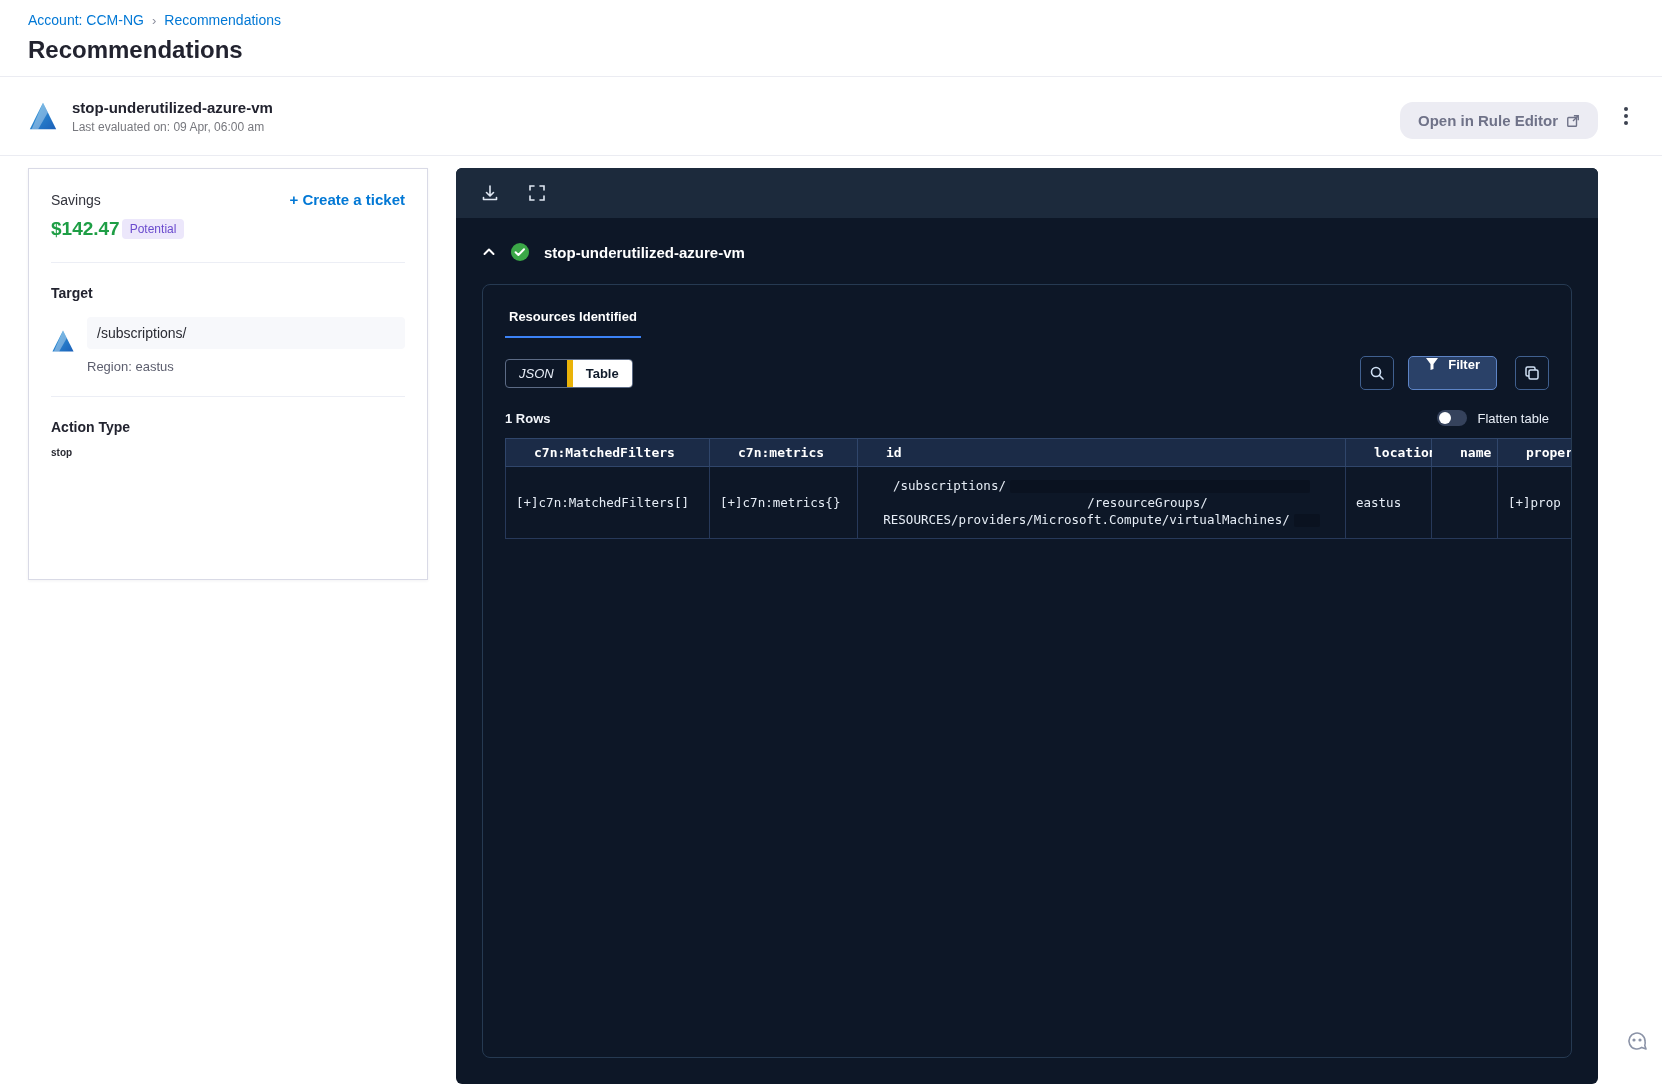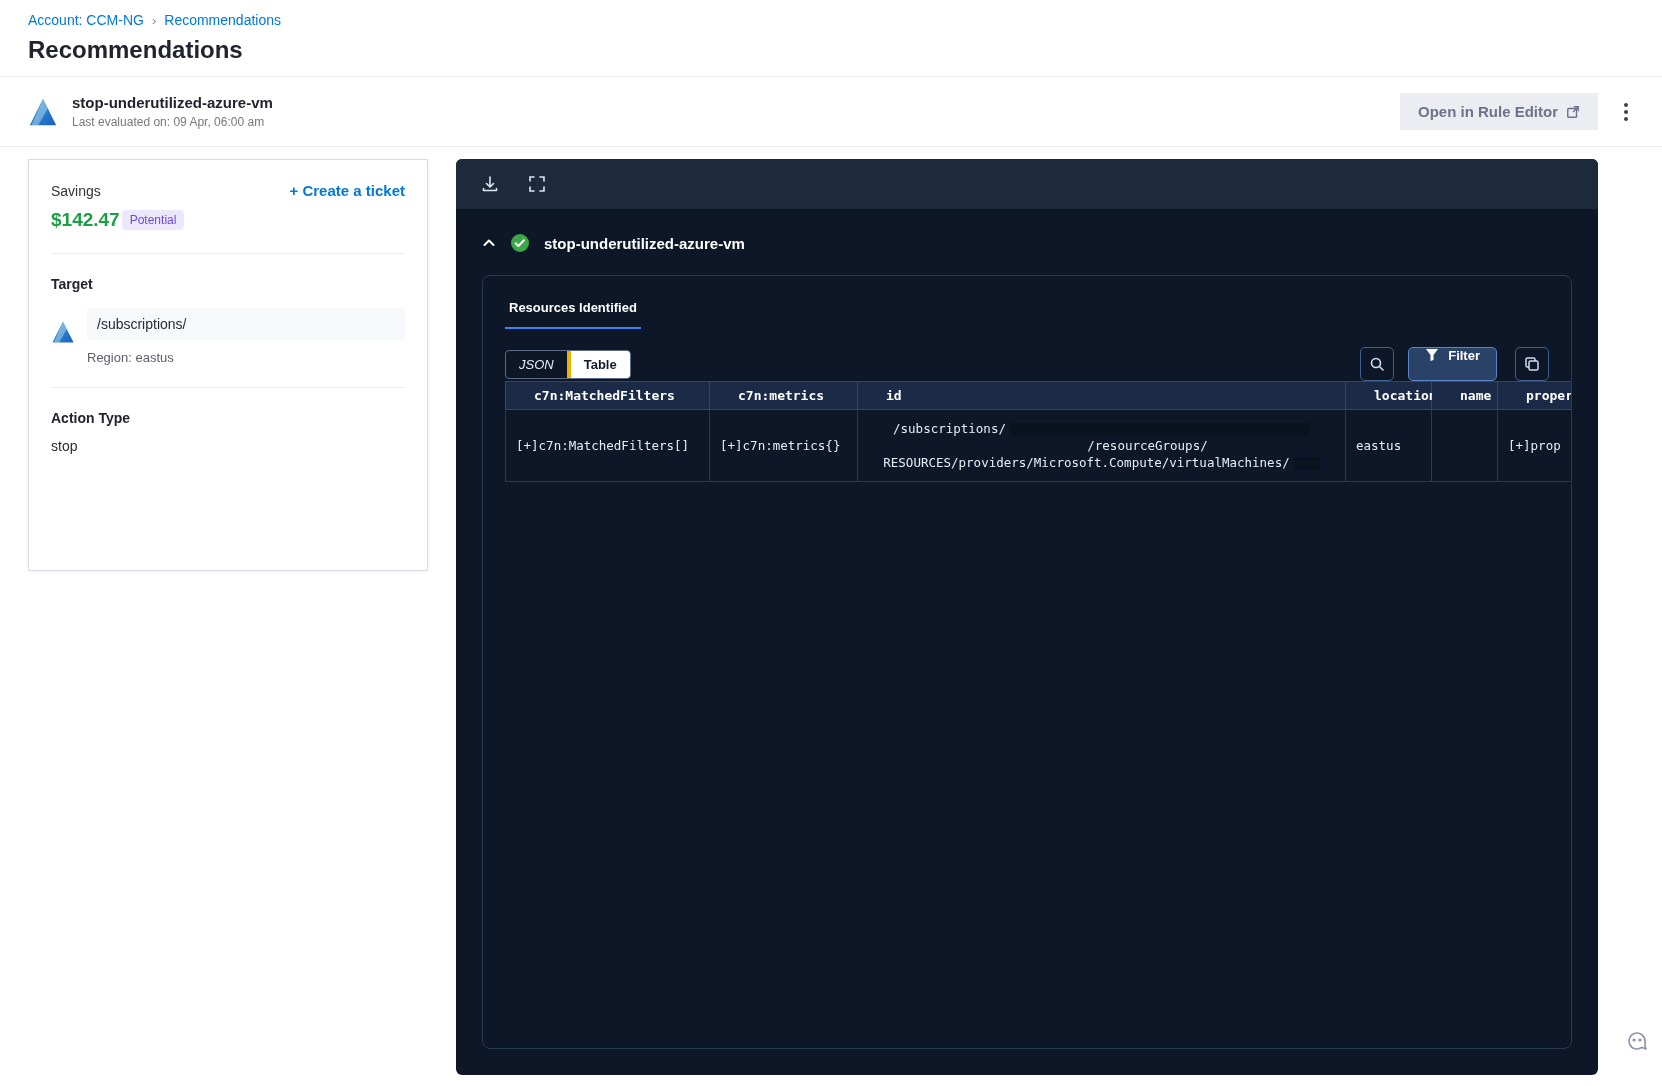--- a/index.html
+++ b/index.html
@@ -16,23 +16,23 @@
   .breadcrumb .sep { color:#8a8d9c; font-size:13px; }
   .page-title { font-size:24px; font-weight:700; margin-top:8px; color:#22232f; }
 
   
   .rec-header { display:flex; align-items:center; padding:16px 28px; border-bottom:1px solid #ebecf2; }
   .rec-header .azure-icon { width:30px; height:30px; margin-right:14px; flex:0 0 auto; }
   .rec-title { font-size:15px; font-weight:700; color:#22232f; }
   .rec-subtitle { font-size:12px; color:#77787e; margin-top:4px; }
   .rec-header-right { margin-left:auto; display:flex; align-items:center; gap:20px; }
   .rule-editor-btn {
-    background:#ececf3; border:none; border-radius:0; padding:10px 18px;
+    background:#ececf3; border:none; border-radius:13px; padding:10px 18px;
     font-family:"Liberation Sans", sans-serif;
-    font-size:15px; font-weight:700; color:#6f7288; display:flex; align-items:center; gap:8px; cursor:pointer;
+    font-size:15px; font-weight:700; color:#6f7288; display:flex; align-items:center; gap:8px; cursor:pointer;margin-top:9px;
   }
   .kebab { display:flex; flex-direction:column; gap:3px; padding:6px; cursor:pointer; }
   .kebab i { width:4px; height:4px; border-radius:50%; background:#3c4250; }
 
   
   .content { display:flex; align-items:flex-start; gap:28px; padding:12px 64px 0 28px; }
 
   
   .summary-card {
     width:400px; flex:0 0 auto; min-height:412px;
@@ -47,21 +47,21 @@
   .badge-potential {
     background:#ece7fb; color:#6b4bce; font-size:12px; padding:3px 8px; border-radius:4px;
   }
   .card-divider { border:none; border-top:1px solid #eceef5; margin:22px 0; }
   .section-label { font-size:14px; font-weight:700; color:#22232f; }
   .target-row { display:flex; gap:12px; margin-top:16px; align-items:flex-start; }
   .target-row .azure-icon { width:24px; height:24px; margin-top:12px; flex:0 0 auto; }
   .target-texts { flex:1; }
   .target-path { font-size:14px; color:#2a2b33; background:#f7f8fb; border-radius:4px; padding:8px 10px; }
   .target-region { font-size:13px; color:#5c5e6e; margin-top:10px; }
-  .action-value { font-size:14px; color:#2a2b33; margin-top:12px; }
+  .action-value { font-size:10px; color:#2a2b33; margin-top:12px;font-weight:bold; }
 
   
   .dark-panel {
     flex:1 1 auto; height:916px; background:#0d1727; border-radius:6px; overflow:hidden;
     display:flex; flex-direction:column;
   }
   .panel-toolbar { height:50px; flex:0 0 auto; background:#1c2a3c; display:flex; align-items:center; gap:28px; padding:0 24px; }
   .tool-icon { cursor:pointer; display:grid; place-items:center; }
   .section-row { display:flex; align-items:center; gap:14px; padding:24px 26px 0; }
   .chevron-btn { cursor:pointer; display:grid; place-items:center; }
@@ -74,21 +74,21 @@
     padding-top:16px;
   }
   .tabs { padding:0 22px; }
   .tab { display:inline-block; padding:8px 4px 12px; color:#ffffff; font-size:13px; font-weight:700;
          border-bottom:2px solid #3b82f6; cursor:pointer; }
 
   .controls-row { display:flex; align-items:center; padding:18px 22px 0; }
   .segmented { display:inline-flex; border:1px solid #5c6b85; border-radius:4px; overflow:hidden; font-size:13px; }
   .seg { padding:6px 13px; cursor:pointer; }
   .seg-json { color:#e8eef7;font-style:italic; }
-  .seg-table { background:#ffffff; color:#101b2b; font-weight:700; border-left:4px solid #eab308; }
+  .seg-table { background:#ffffff; color:#101b2b; font-weight:700; border-left:6px solid #eab308; }
   .ctrl-spacer { flex:1; }
   .sq-btn { width:34px; height:34px; border:1px solid #40608f; border-radius:5px; display:grid; place-items:center;
             cursor:pointer; background:transparent; margin-left:14px; }
   .filter-btn { display:flex; align-items:flex-start; gap:9px; height:34px; padding:0 16px; margin-left:14px;
                 background:#2a4168; border:1px solid #5d84c6; border-radius:5px; color:#fff;
                 font-size:13px; font-weight:700; cursor:pointer; font-family:"Liberation Sans", sans-serif; }
 
   .rows-row { display:flex; align-items:center; padding:20px 22px 12px; }
   .rows-count { color:#f2f5fa; font-size:13px; font-weight:700; }
   .flatten-group { margin-left:auto; display:flex; align-items:center; gap:10px; }
@@ -250,20 +250,29 @@
           <span>Filter</span>
         </button>
         <button class="sq-btn" style="margin-left:18px;">
           <svg width="16" height="16" viewBox="0 0 16 16" fill="none" stroke="#cfe0f4" stroke-width="1.5">
             <rect x="5" y="5" width="9" height="9" rx="1.5"></rect>
             <path d="M11 5V3.5A1.5 1.5 0 0 0 9.5 2h-6A1.5 1.5 0 0 0 2 3.5v6A1.5 1.5 0 0 0 3.5 11H5"></path>
           </svg>
         </button>
       </div>
 
+      <div class="rows-row">
+        <span class="rows-count">1 Rows</span>
+        <div class="flatten-group">
+          <div class="toggle">
+              <span class="knob"></span>
+            </div>
+          <span class="flatten-label">Flatten table</span>
+        </div>
+      </div>
 
       <div class="table-wrap">
         <div class="tgrid thead">
           <div class="tcell">c7n:MatchedFilters</div>
           <div class="tcell">c7n:metrics</div>
           <div class="tcell">id</div>
           <div class="tcell">location</div>
           <div class="tcell">name</div>
           <div class="tcell">propert</div>
         </div>

